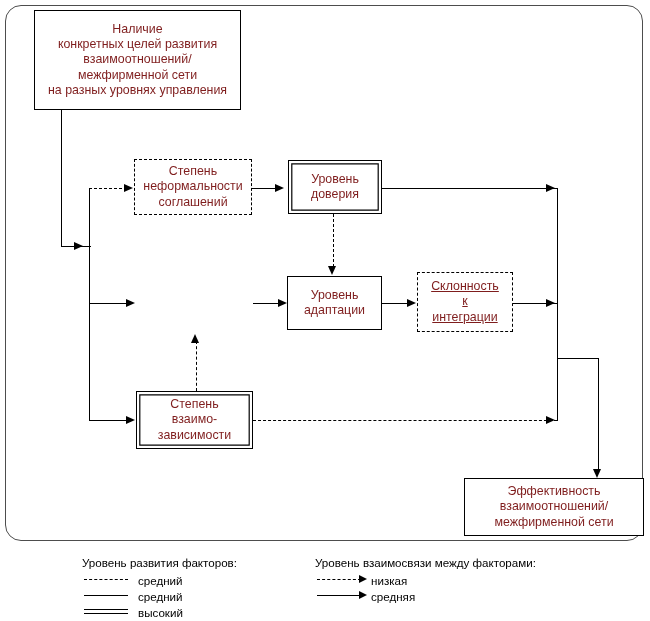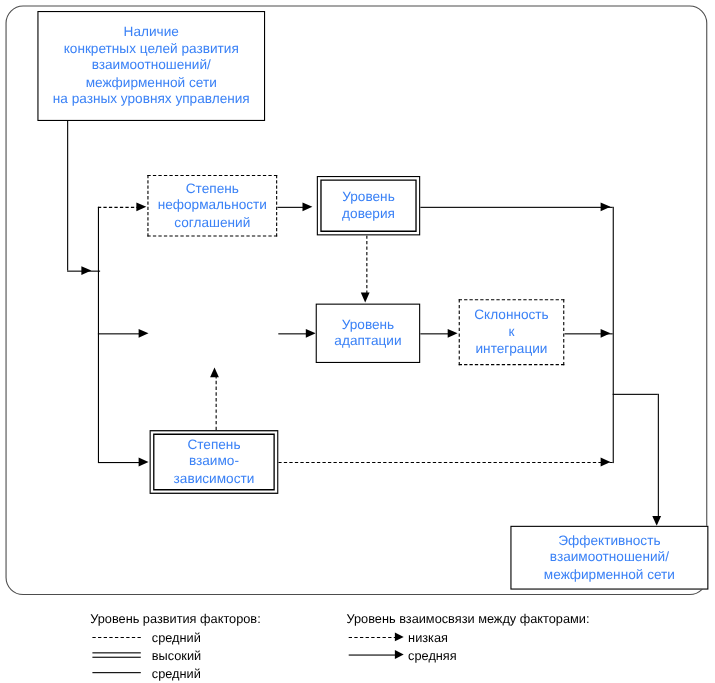--- a/index.html
+++ b/index.html
@@ -29,21 +29,21 @@
 
   
   .node{
     position:absolute;
     box-sizing:border-box;
     background:#ffffff;
     display:flex;
     align-items:center;
     justify-content:center;
     text-align:center;
-    color:#3b82f6;
+    color:#7f1d1d;
     z-index:6;
   }
   .node .lbl{
     display:block;
     line-height:1.22;
     padding:0 4px;
     white-space:pre-line;
   }
 
   
@@ -151,21 +151,21 @@
     <span class="lbl">Уровень
 доверия</span>
   </div>
 
 
   <div class="node lvl-mid" style="left:287px; top:276px; width:95px; height:54px; font-size:12.4px;">
     <span class="lbl">Уровень
 адаптации</span>
   </div>
 
-  <div class="node lvl-low" style="left:417px; top:272px; width:96px; height:60px; font-size:12.4px;">
+  <div class="node lvl-low" style="left:417px; top:272px; width:96px; height:60px; font-size:12.4px;text-decoration:underline;">
     <span class="lbl">Склонность
 к
 интеграции</span>
   </div>
 
   <div class="node lvl-high" style="left:136px; top:391px; width:117px; height:58px; font-size:12.4px;">
     <span class="lbl">Степень
 взаимо-
 зависимости</span>
   </div>
@@ -181,32 +181,32 @@
 
     <div class="lrow">
       <span class="lkey">
           <i class="k-dash"></i>
         </span>
       <span class="ltxt">средний</span>
     </div>
 
     <div class="lrow">
       <span class="lkey">
+          <i class="k-solid"></i>
+        </span>
+      <span class="ltxt">средний</span>
+    </div>
+
+    <div class="lrow">
+      <span class="lkey">
           <i class="k-dbl-a"></i>
           <i class="k-dbl-b"></i>
         </span>
       <span class="ltxt">высокий</span>
     </div>
-
-    <div class="lrow">
-      <span class="lkey">
-          <i class="k-solid"></i>
-        </span>
-      <span class="ltxt">средний</span>
-    </div>
   </div>
 
   <div class="legend" style="left:315px; top:556px;">
     <div class="ttl">Уровень взаимосвязи между факторами:</div>
 
     <div class="lrow">
       <span class="lkey">
           <i class="k-dash"></i>
           <i class="k-arrow"></i>
         </span>

